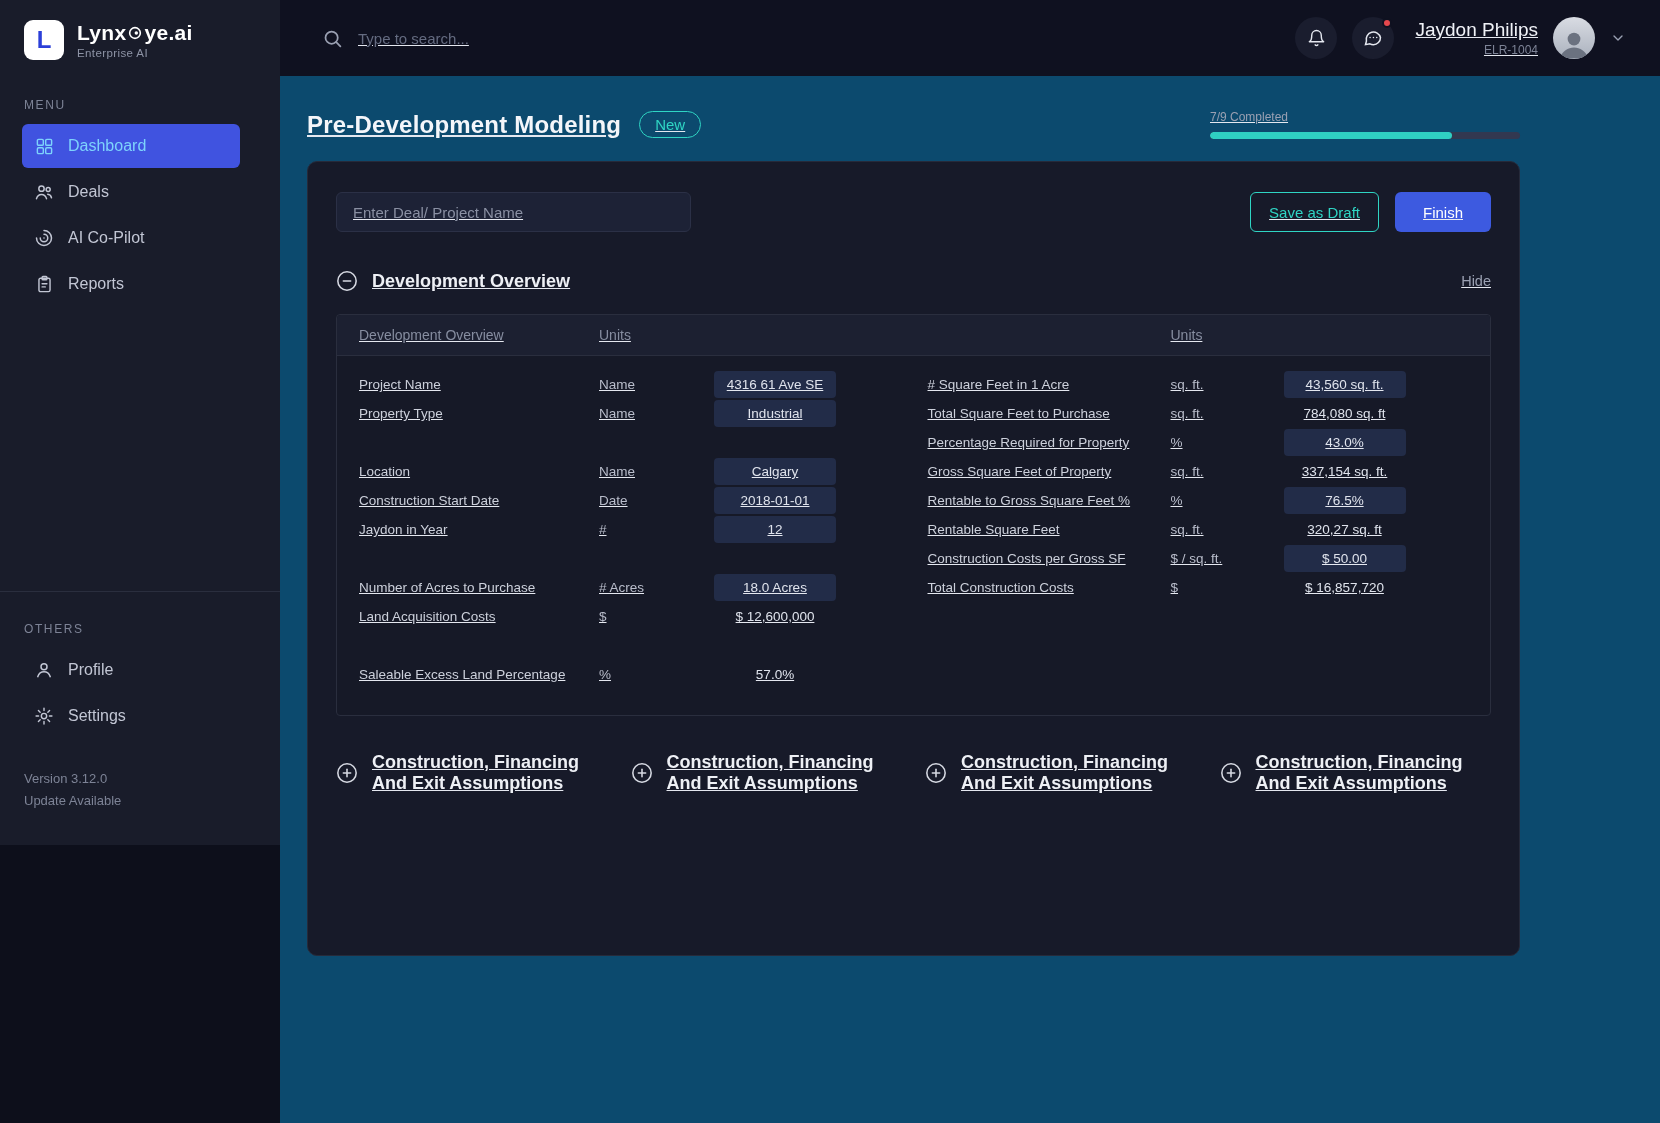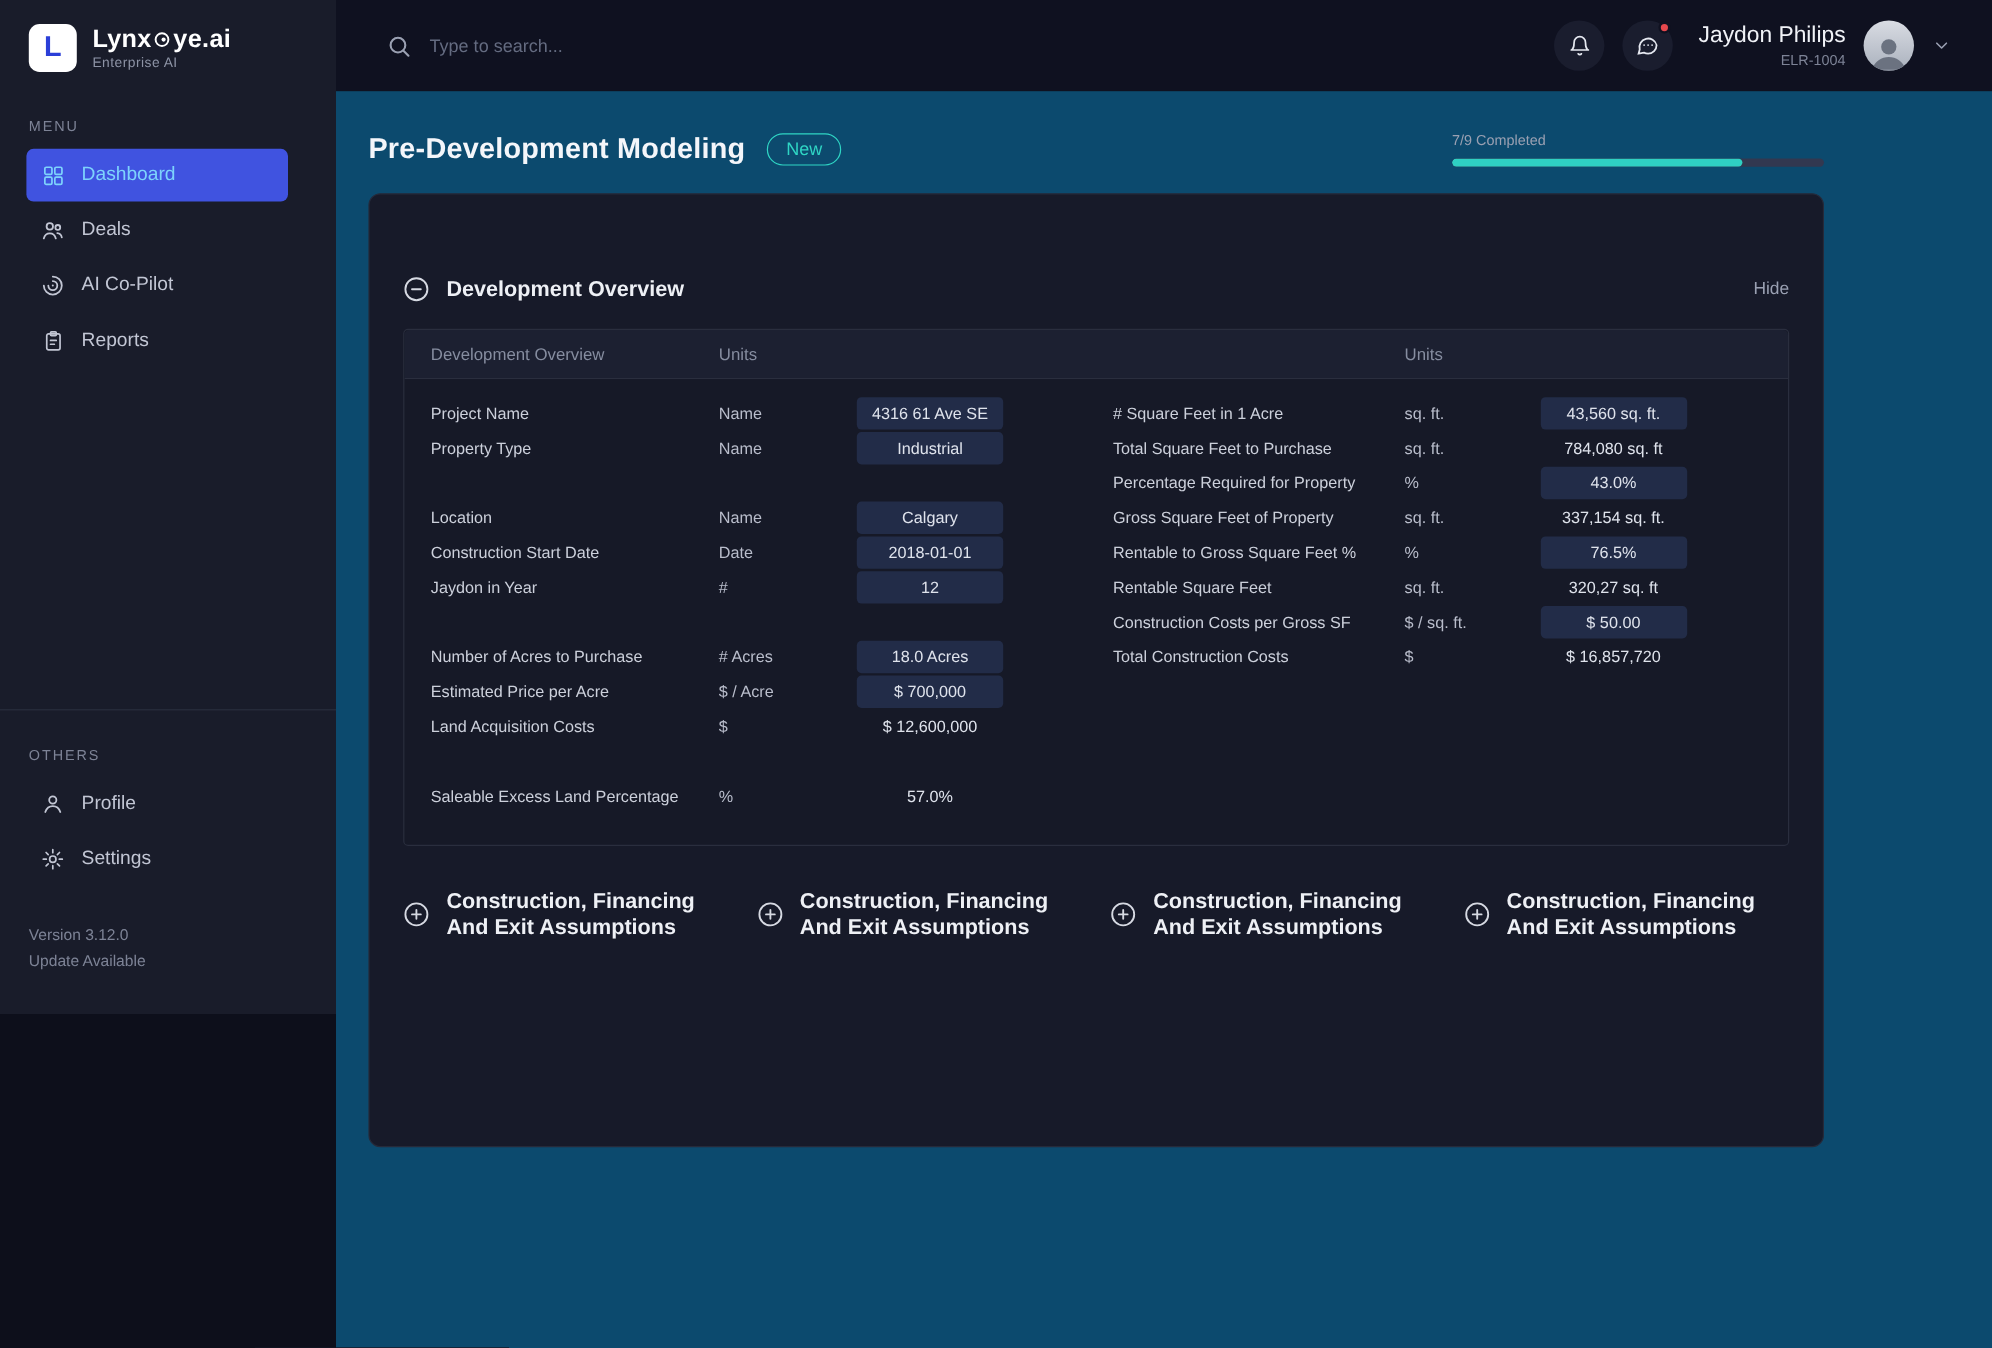--- a/index.html
+++ b/index.html
@@ -18,21 +18,21 @@
   .brand-sub { font-size:11.5px; color:#8d93a5; margin-top:2px; letter-spacing:.4px; }
   .eye-glyph { display:inline-flex; align-items:center; }
   .menu-label { font-size:12px; color:#7d8396; letter-spacing:1.6px; margin:30px 0 10px 24px; }
   .menu-item { display:flex; align-items:center; gap:14px; height:44px; margin:2px 40px 2px 22px; padding:0 12px; border-radius:6px; color:#c2c6d4; font-size:16px; cursor:pointer; }
   .menu-item.active { background:#4053e0; color:#7dd3fc; }
   .mi-icon { display:inline-flex; width:20px; height:20px; align-items:center; justify-content:center; }
   .sidebar-spacer { flex:1; }
   .sidebar-divider { height:1px; background:#2a2e3e; }
   .version { margin:28px 0 34px 24px; font-size:13px; color:#7d8396; line-height:1.65; }
   
-  .main-col { flex:1; display:flex; flex-direction:column; }
+  .main-col { flex:1; display:flex; flex-direction:column;text-decoration:underline; }
   .topbar { flex:0 0 76px; height:76px; background:#0f1120; display:flex; align-items:center; padding:0 34px 0 42px; }
   .search { display:flex; align-items:center; gap:15px; flex:1; }
   .search input { background:transparent; border:none; outline:none; color:#e5e8f0; font-size:15px; width:320px; }
   .search input::placeholder { color:#646b80; }
   .topbar-right { display:flex; align-items:center; gap:15px; }
   .icon-btn { width:42px; height:42px; border-radius:50%; background:#1a1d2e; display:flex; align-items:center; justify-content:center; position:relative; cursor:pointer; color:#e5e8f0; }
   .badge-dot { position:absolute; top:1px; right:2px; width:10px; height:10px; border-radius:50%; background:#e5484d; border:2px solid #0f1120; }
   .user-info { text-align:right; margin-left:6px; }
   .user-name { font-size:19px; color:#f0f2f7; }
   .user-id { font-size:12px; color:#7d8396; margin-top:2px; }
@@ -237,20 +237,27 @@
       </div>
       <div class="progress-wrap">
         <div class="progress-label">7/9 Completed</div>
         <div class="progress-track">
           <div class="progress-fill" id="progress-fill" style="width: 78%;"></div>
         </div>
       </div>
     </div>
 
     <div class="card">
+      <div class="deal-row">
+        <input type="text" class="deal-input" placeholder="Enter Deal/ Project Name" style="">
+        <div class="deal-buttons">
+          <button class="btn-outline">Save as Draft</button>
+          <button class="btn-primary">Finish</button>
+        </div>
+      </div>
 
       <div class="section-head">
         <div class="section-head-left">
           <span class="circle-icon">
               <svg width="22" height="22" viewBox="0 0 24 24" fill="none" stroke="currentColor" stroke-width="1.7" stroke-linecap="round">
                 <circle cx="12" cy="12" r="10"></circle>
                 <line x1="8" y1="12" x2="16" y2="12"></line>
               </svg>
             </span>
           <span class="section-title">Development Overview</span>
@@ -308,27 +315,20 @@
                 <div class="ov-valcol">
                   <div class="ov-value boxed">12</div>
                 </div>
               </div>
               <div class="half half-left ov-row"></div>
               <div class="half half-left ov-row">
                 <div class="ov-label">Number of Acres to Purchase</div>
                 <div class="ov-unit"># Acres</div>
                 <div class="ov-valcol">
                   <div class="ov-value boxed">18.0 Acres</div>
-                </div>
-              </div>
-              <div class="half half-left ov-row">
-                <div class="ov-label">Estimated Price per Acre</div>
-                <div class="ov-unit">$ / Acre</div>
-                <div class="ov-valcol">
-                  <div class="ov-value boxed">$ 700,000</div>
                 </div>
               </div>
               <div class="half half-left ov-row">
                 <div class="ov-label">Land Acquisition Costs</div>
                 <div class="ov-unit">$</div>
                 <div class="ov-valcol">
                   <div class="ov-value">$ 12,600,000</div>
                 </div>
               </div>
               <div class="half half-left ov-row"></div>

